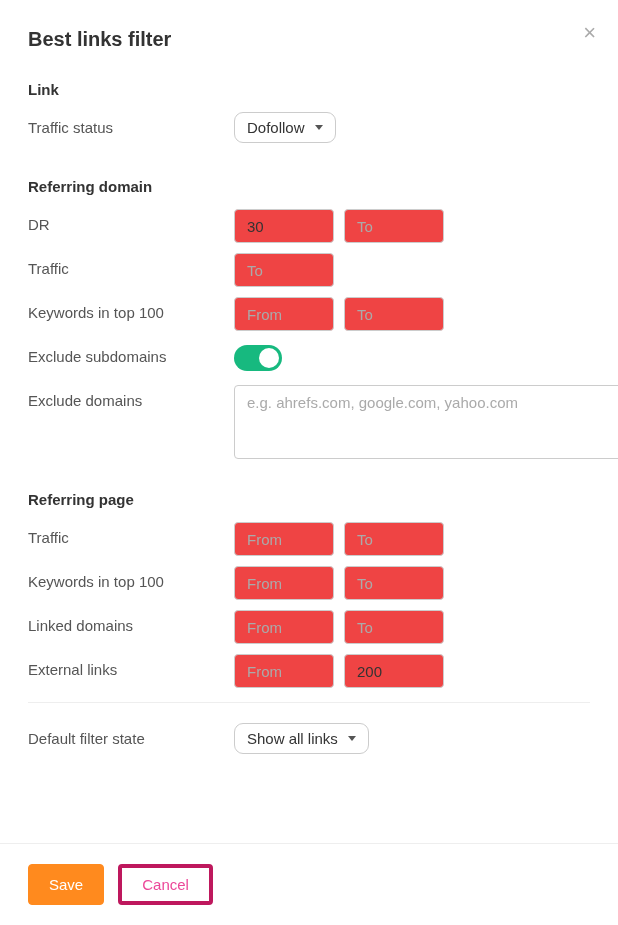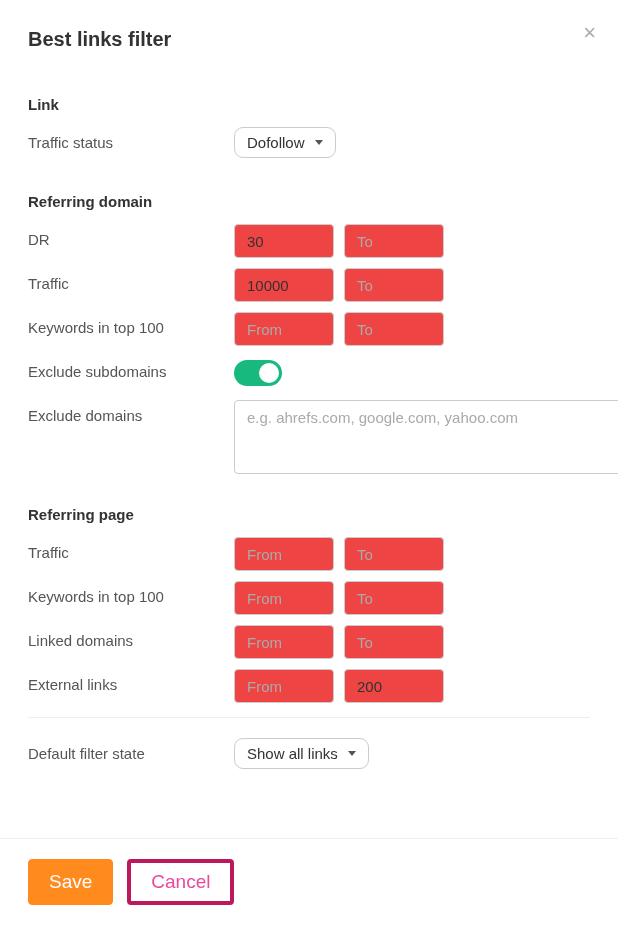--- a/index.html
+++ b/index.html
@@ -23,21 +23,21 @@
     border: none;
     font-size: 22px;
     color: #aaa;
     cursor: pointer;
     line-height: 1;
   }
   .modal-title {
     font-size: 20px;
     font-weight: 700;
     color: #333;
-    margin-bottom: 45px;
+    margin-bottom: 30px;
   }
   .section-heading {
     font-size: 15px;
     font-weight: 700;
     color: #333;
     margin-bottom: 14px;
   }
   .section {
     margin-bottom: 32px;
   }
@@ -145,21 +145,21 @@
     left: 0;
     right: 0;
     border-top: 1px solid #eee;
     padding: 20px 28px;
     display: flex;
     gap: 14px;
   }
   .btn {
     border-radius: 4px;
     padding: 8px 20px;
-    font-size: 19px;
+    font-size: 15px;
     cursor: pointer;
     border: 1px solid transparent;
   }
   .btn-primary {
     background: #ff8a1e;
     color: #fff;
     border-color: #ff8a1e;
   }
   .btn-secondary {
     background: #fff;
@@ -199,21 +199,20 @@
       <div class="row-label">DR</div>
       <div class="row-controls">
         <input class="text-input" placeholder="From" value="30" style="">
         <input class="text-input" placeholder="To" style="">
       </div>
     </div>
 
     <div class="row">
       <div class="row-label">Traffic</div>
       <div class="row-controls">
-        <input class="text-input" placeholder="From" value="10000" style="">
         <input class="text-input" placeholder="To" style="">
       </div>
     </div>
 
     <div class="row">
       <div class="row-label">Keywords in top 100</div>
       <div class="row-controls">
         <input class="text-input" placeholder="From" style="">
         <input class="text-input" placeholder="To" style="">
       </div>

